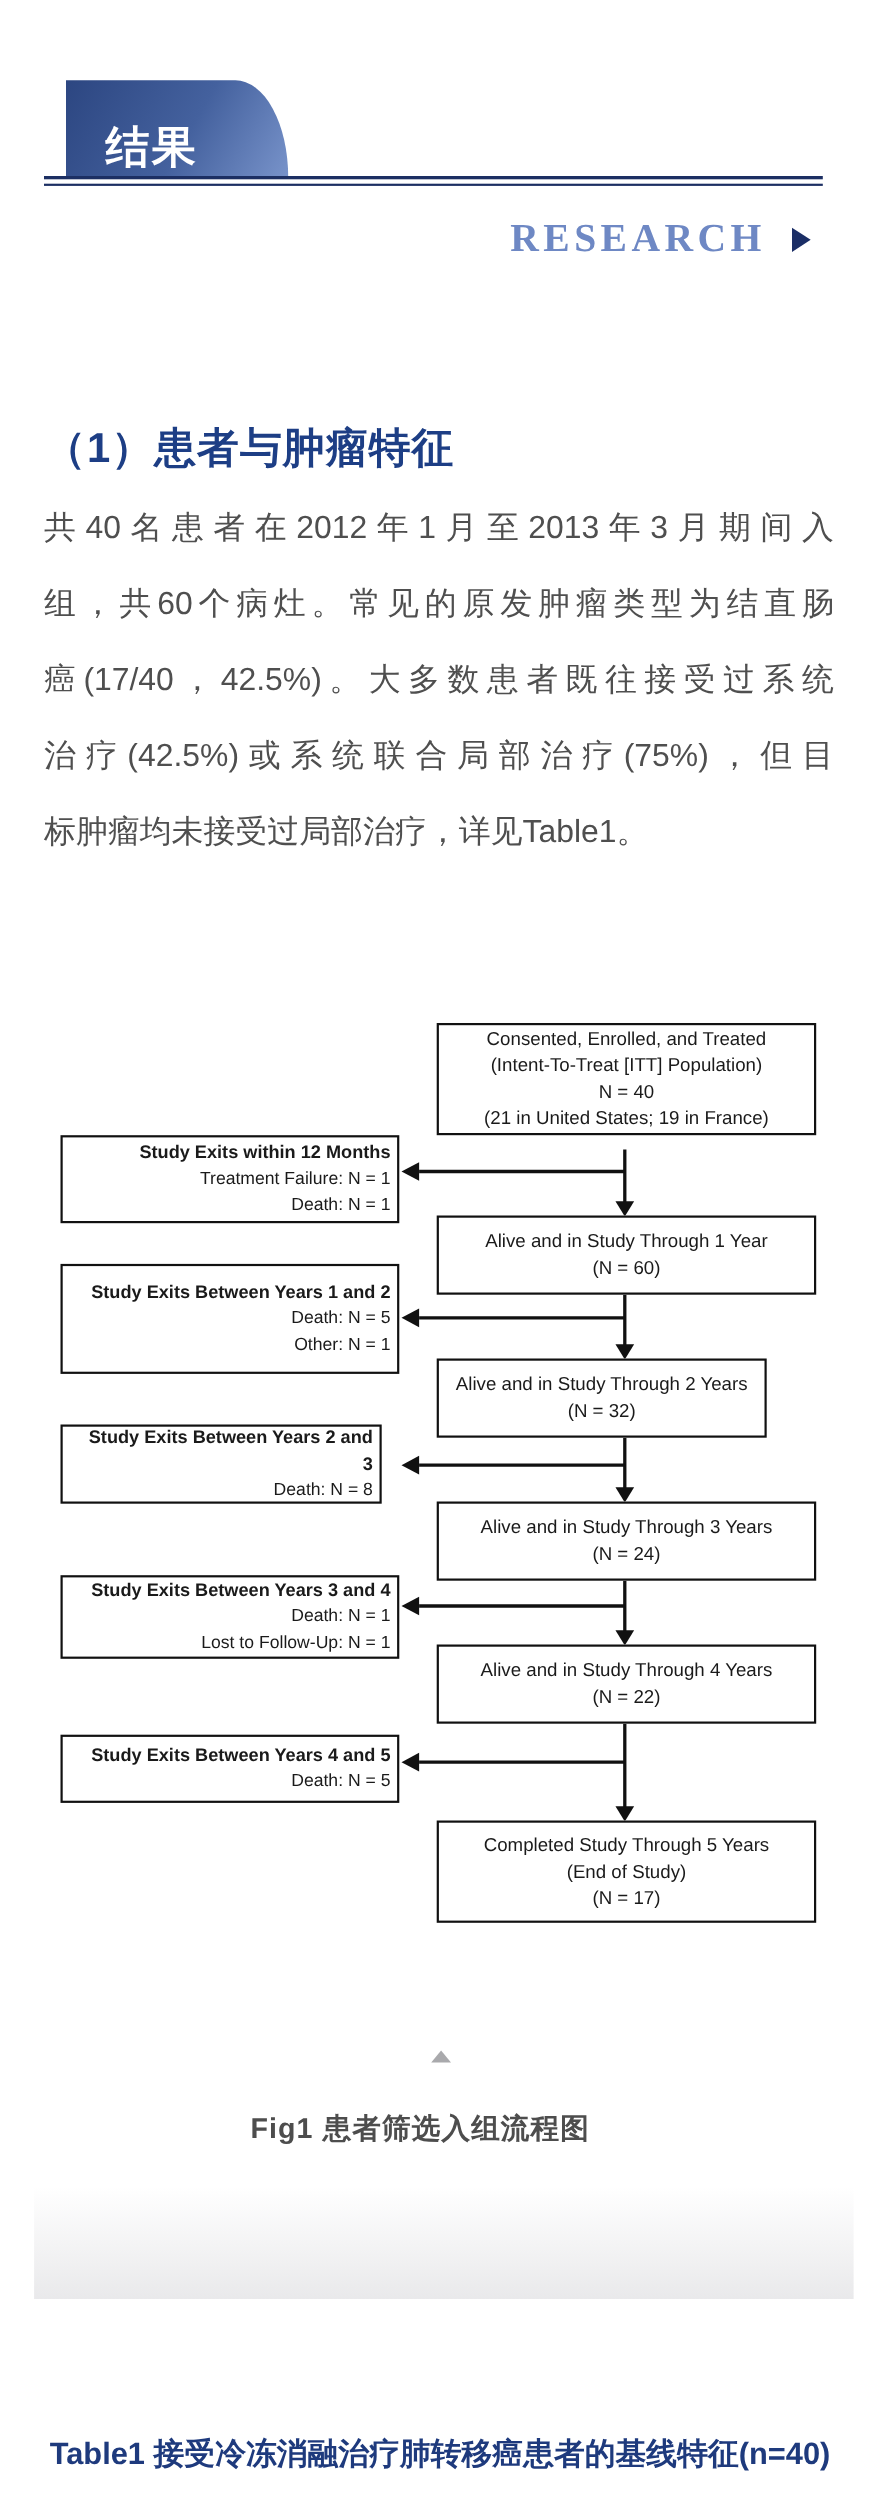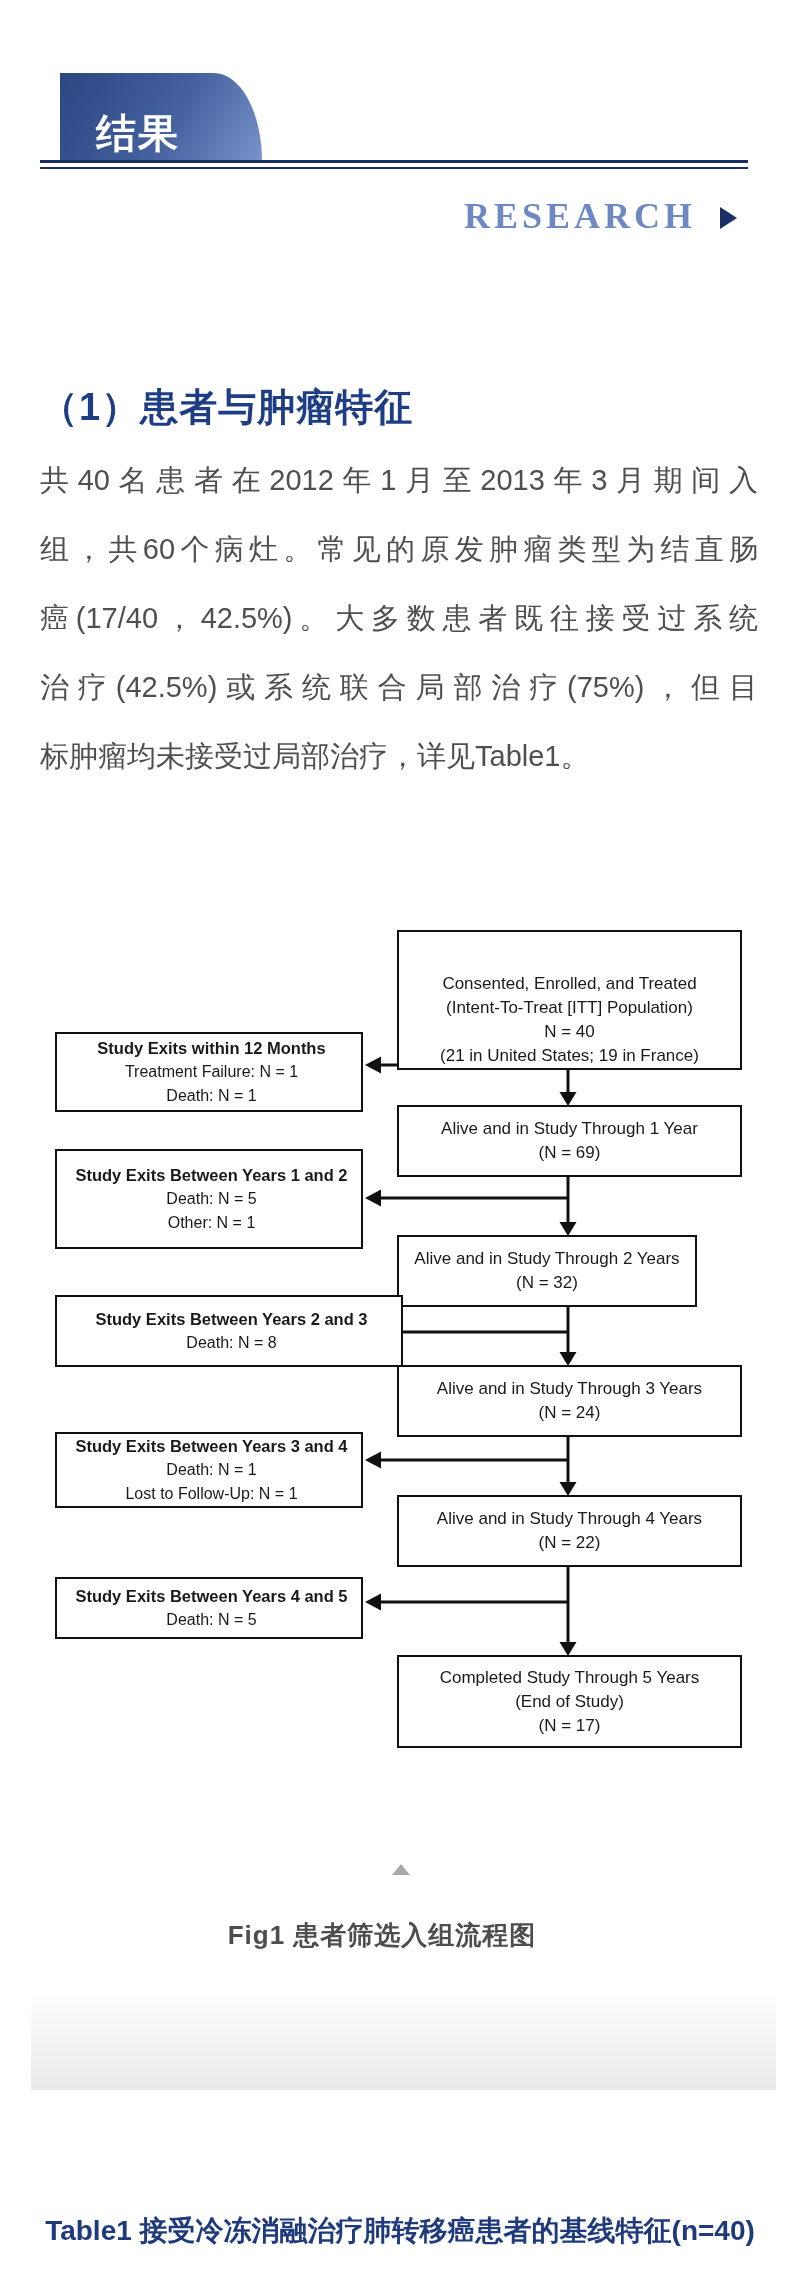--- a/index.html
+++ b/index.html
@@ -50,21 +50,21 @@
   .para-line { text-align: justify; text-align-last: justify; white-space: nowrap; }
   .para-line.last { text-align-last: left; }
 
   
   .fc-svg { position: absolute; left: 0; top: 900px; width: 800px; height: 880px; }
   .fc-box {
     position: absolute; background: #ffffff; border: 2.5px solid #111111;
     color: #1a1a1a; display: flex; flex-direction: column; justify-content: center;
   }
   .fc-box.main { text-align: center; font-size: 17px; line-height: 24px; }
-  .fc-box.exit { font-size: 16px; line-height: 24px; padding-left: 11px; padding-right: 6px; text-align: center; }
+  .fc-box.exit { font-size: 16px; line-height: 24px; padding-left: 11px; padding-right: 6px; text-align: right; }
   .fc-box.exit .fc-title { font-weight: 700; font-size: 16.5px; }
 
   
   .fig-triangle {
     position: absolute; left: 392px; top: 1864px; width: 0; height: 0;
     border-left: 9px solid transparent; border-right: 9px solid transparent;
     border-bottom: 11px solid #a9a9ac;
   }
   .fig-caption {
     position: absolute; left: 0; top: 1918px; width: 764px; text-align: center;
@@ -126,29 +126,29 @@
       <polygon points="568,1496 559.5,1482 576.5,1482"></polygon>
       <polygon points="568,1656 559.5,1642 576.5,1642"></polygon>
       <polygon points="365,1065 381,1056.5 381,1073.5"></polygon>
       <polygon points="365,1198 381,1189.5 381,1206.5"></polygon>
       <polygon points="365,1332 381,1323.5 381,1340.5"></polygon>
       <polygon points="365,1460 381,1451.5 381,1468.5"></polygon>
       <polygon points="365,1602 381,1593.5 381,1610.5"></polygon>
     </g>
   </svg>
 
-  <div class="fc-box main" style="left:397px; top:930px; width:345px; height:140px;justify-content:flex-end;">
+  <div class="fc-box main" style="left:397px; top:930px; width:345px; height:102px;">
     <div>Consented, Enrolled, and Treated</div>
     <div>(Intent-To-Treat [ITT] Population)</div>
     <div>N = 40</div>
     <div>(21 in United States; 19 in France)</div>
   </div>
   <div class="fc-box main" style="left:397px; top:1105px; width:345px; height:72px;">
     <div>Alive and in Study Through 1 Year</div>
-    <div>(N = 69)</div>
+    <div>(N = 60)</div>
   </div>
   <div class="fc-box main" style="left:397px; top:1235px; width:300px; height:72px;">
     <div>Alive and in Study Through 2 Years</div>
     <div>(N = 32)</div>
   </div>
   <div class="fc-box main" style="left:397px; top:1365px; width:345px; height:72px;">
     <div>Alive and in Study Through 3 Years</div>
     <div>(N = 24)</div>
   </div>
   <div class="fc-box main" style="left:397px; top:1495px; width:345px; height:72px;">
@@ -164,21 +164,21 @@
   <div class="fc-box exit" style="left:55px; top:1032px; width:308px; height:80px;">
     <div class="fc-title">Study Exits within 12 Months</div>
     <div>Treatment Failure: N = 1</div>
     <div>Death: N = 1</div>
   </div>
   <div class="fc-box exit" style="left:55px; top:1149px; width:308px; height:100px;">
     <div class="fc-title">Study Exits Between Years 1 and 2</div>
     <div>Death: N = 5</div>
     <div>Other: N = 1</div>
   </div>
-  <div class="fc-box exit" style="left:55px; top:1295px; width:348px; height:72px;">
+  <div class="fc-box exit" style="left:55px; top:1295px; width:292px; height:72px;">
     <div class="fc-title">Study Exits Between Years 2 and 3</div>
     <div>Death: N = 8</div>
   </div>
   <div class="fc-box exit" style="left:55px; top:1432px; width:308px; height:76px;">
     <div class="fc-title">Study Exits Between Years 3 and 4</div>
     <div>Death: N = 1</div>
     <div>Lost to Follow-Up: N = 1</div>
   </div>
   <div class="fc-box exit" style="left:55px; top:1577px; width:308px; height:62px;">
     <div class="fc-title">Study Exits Between Years 4 and 5</div>

